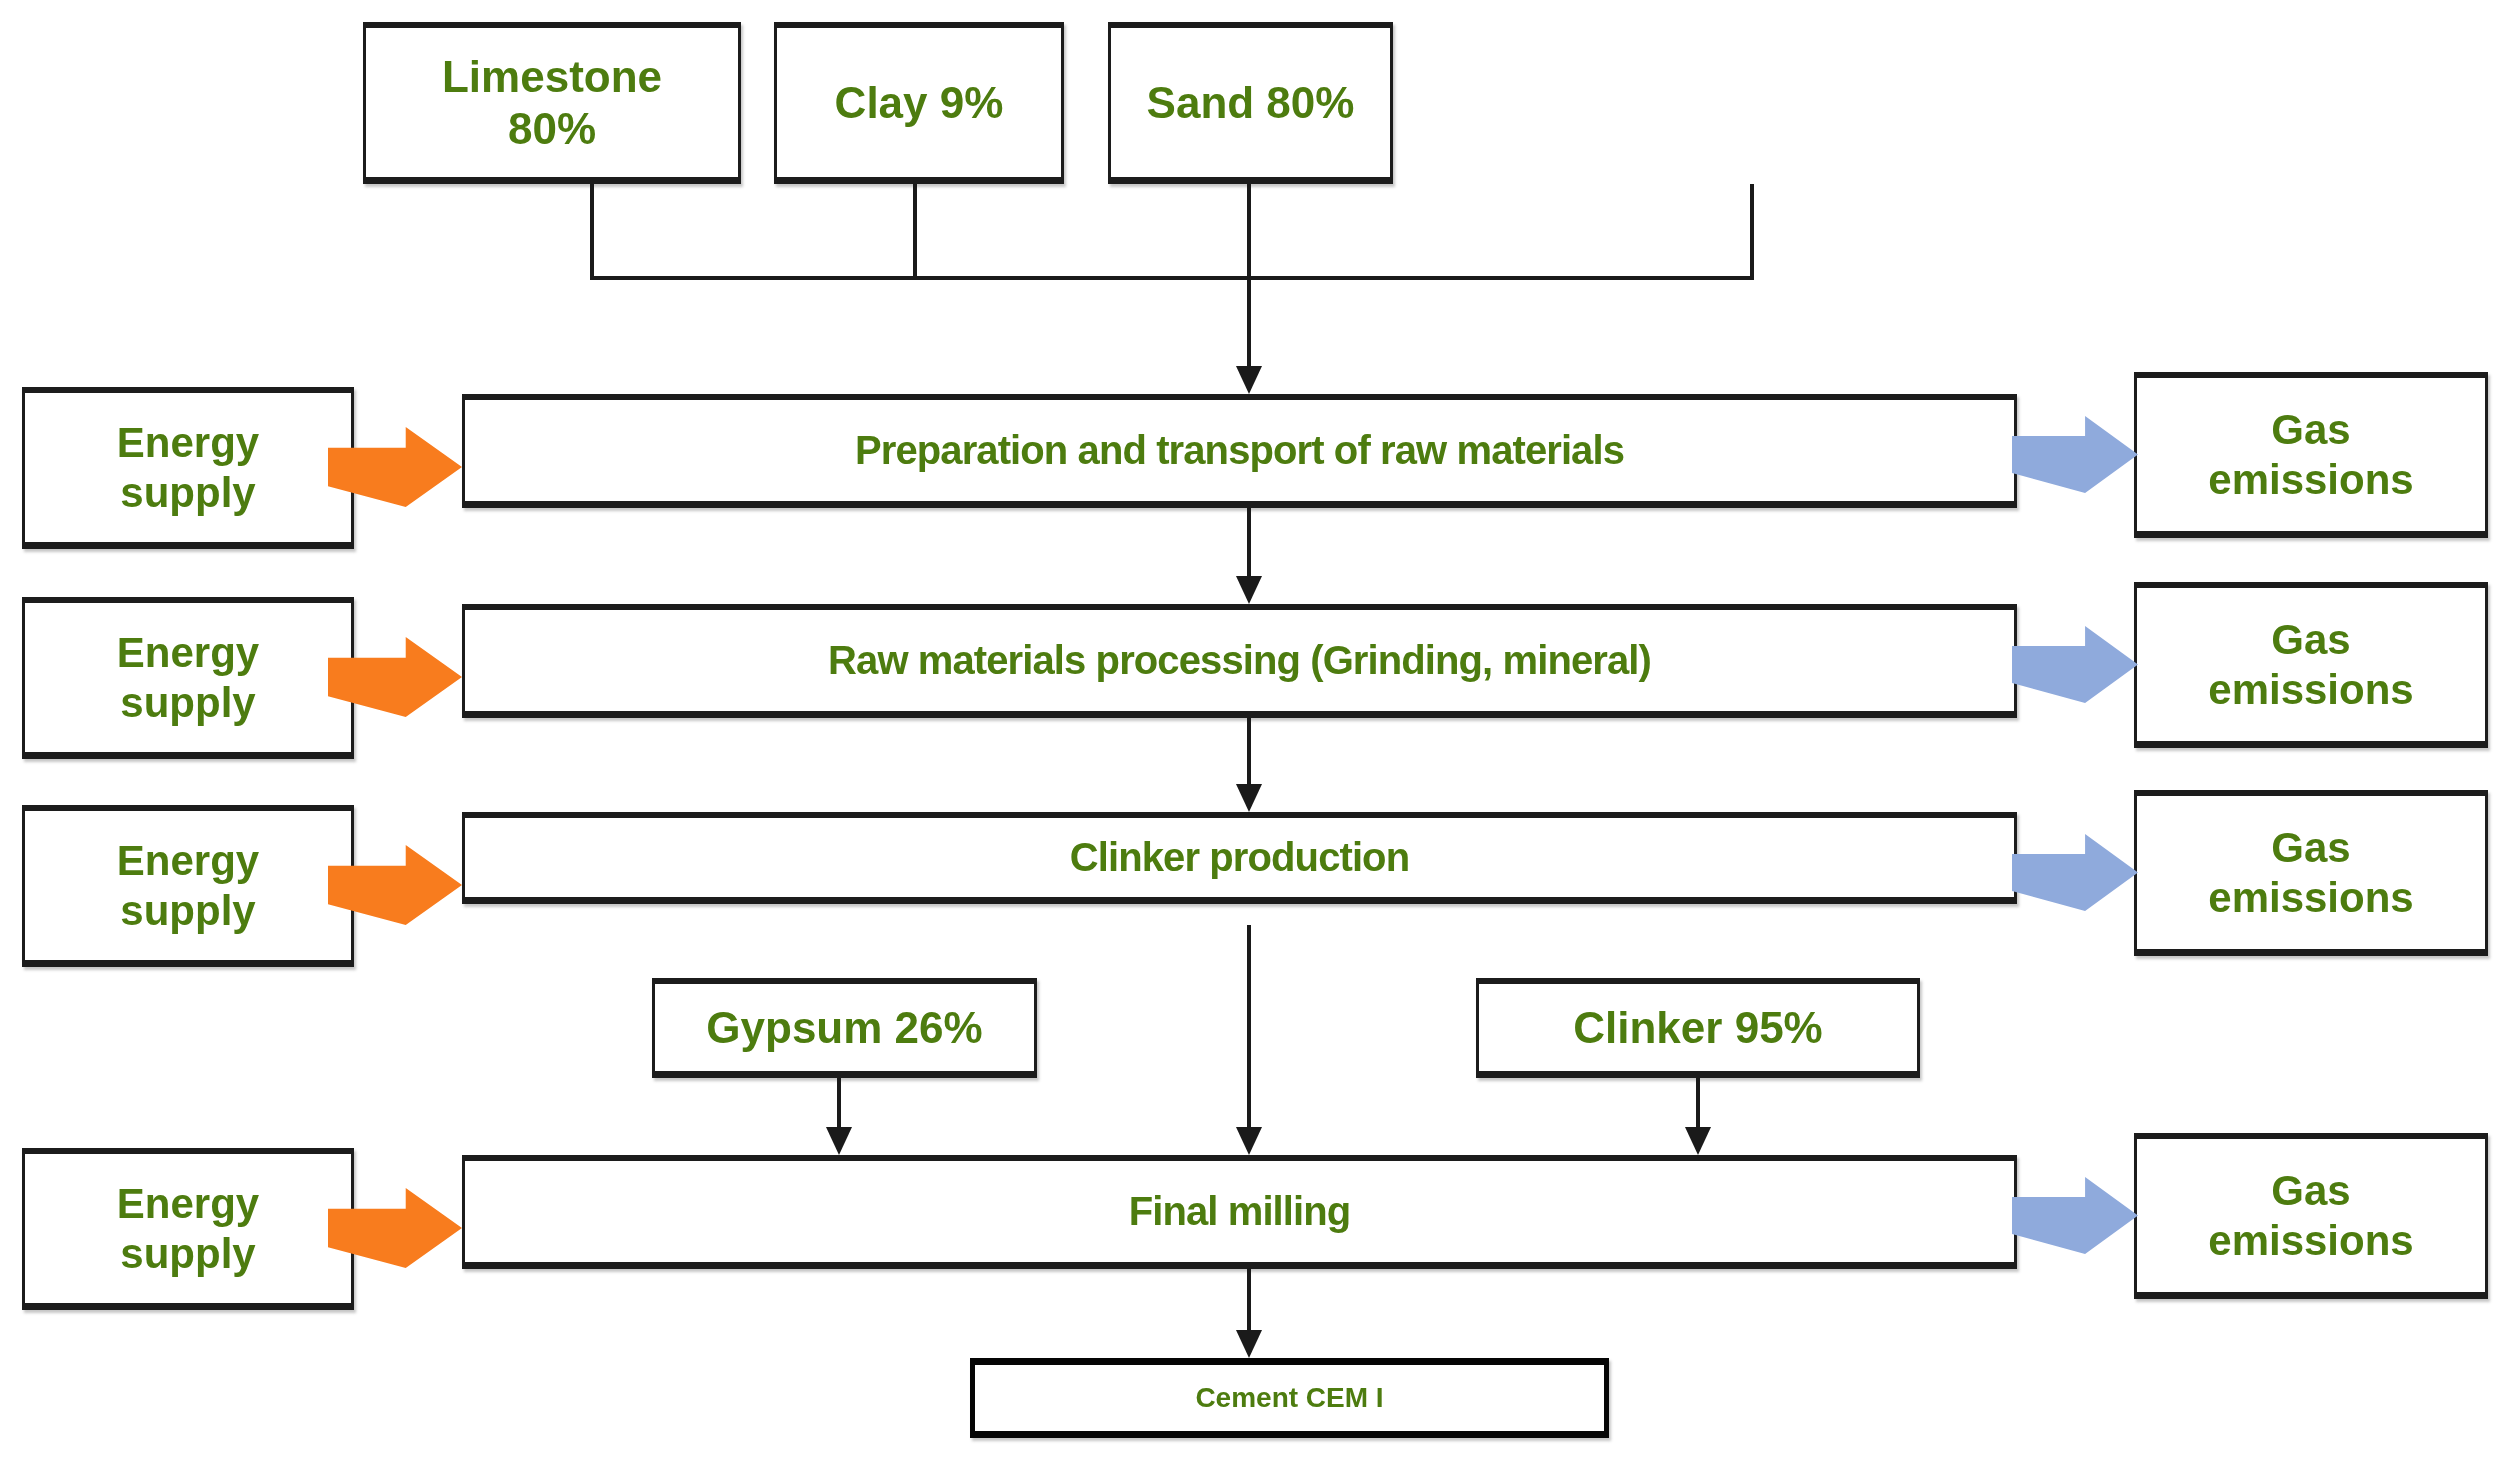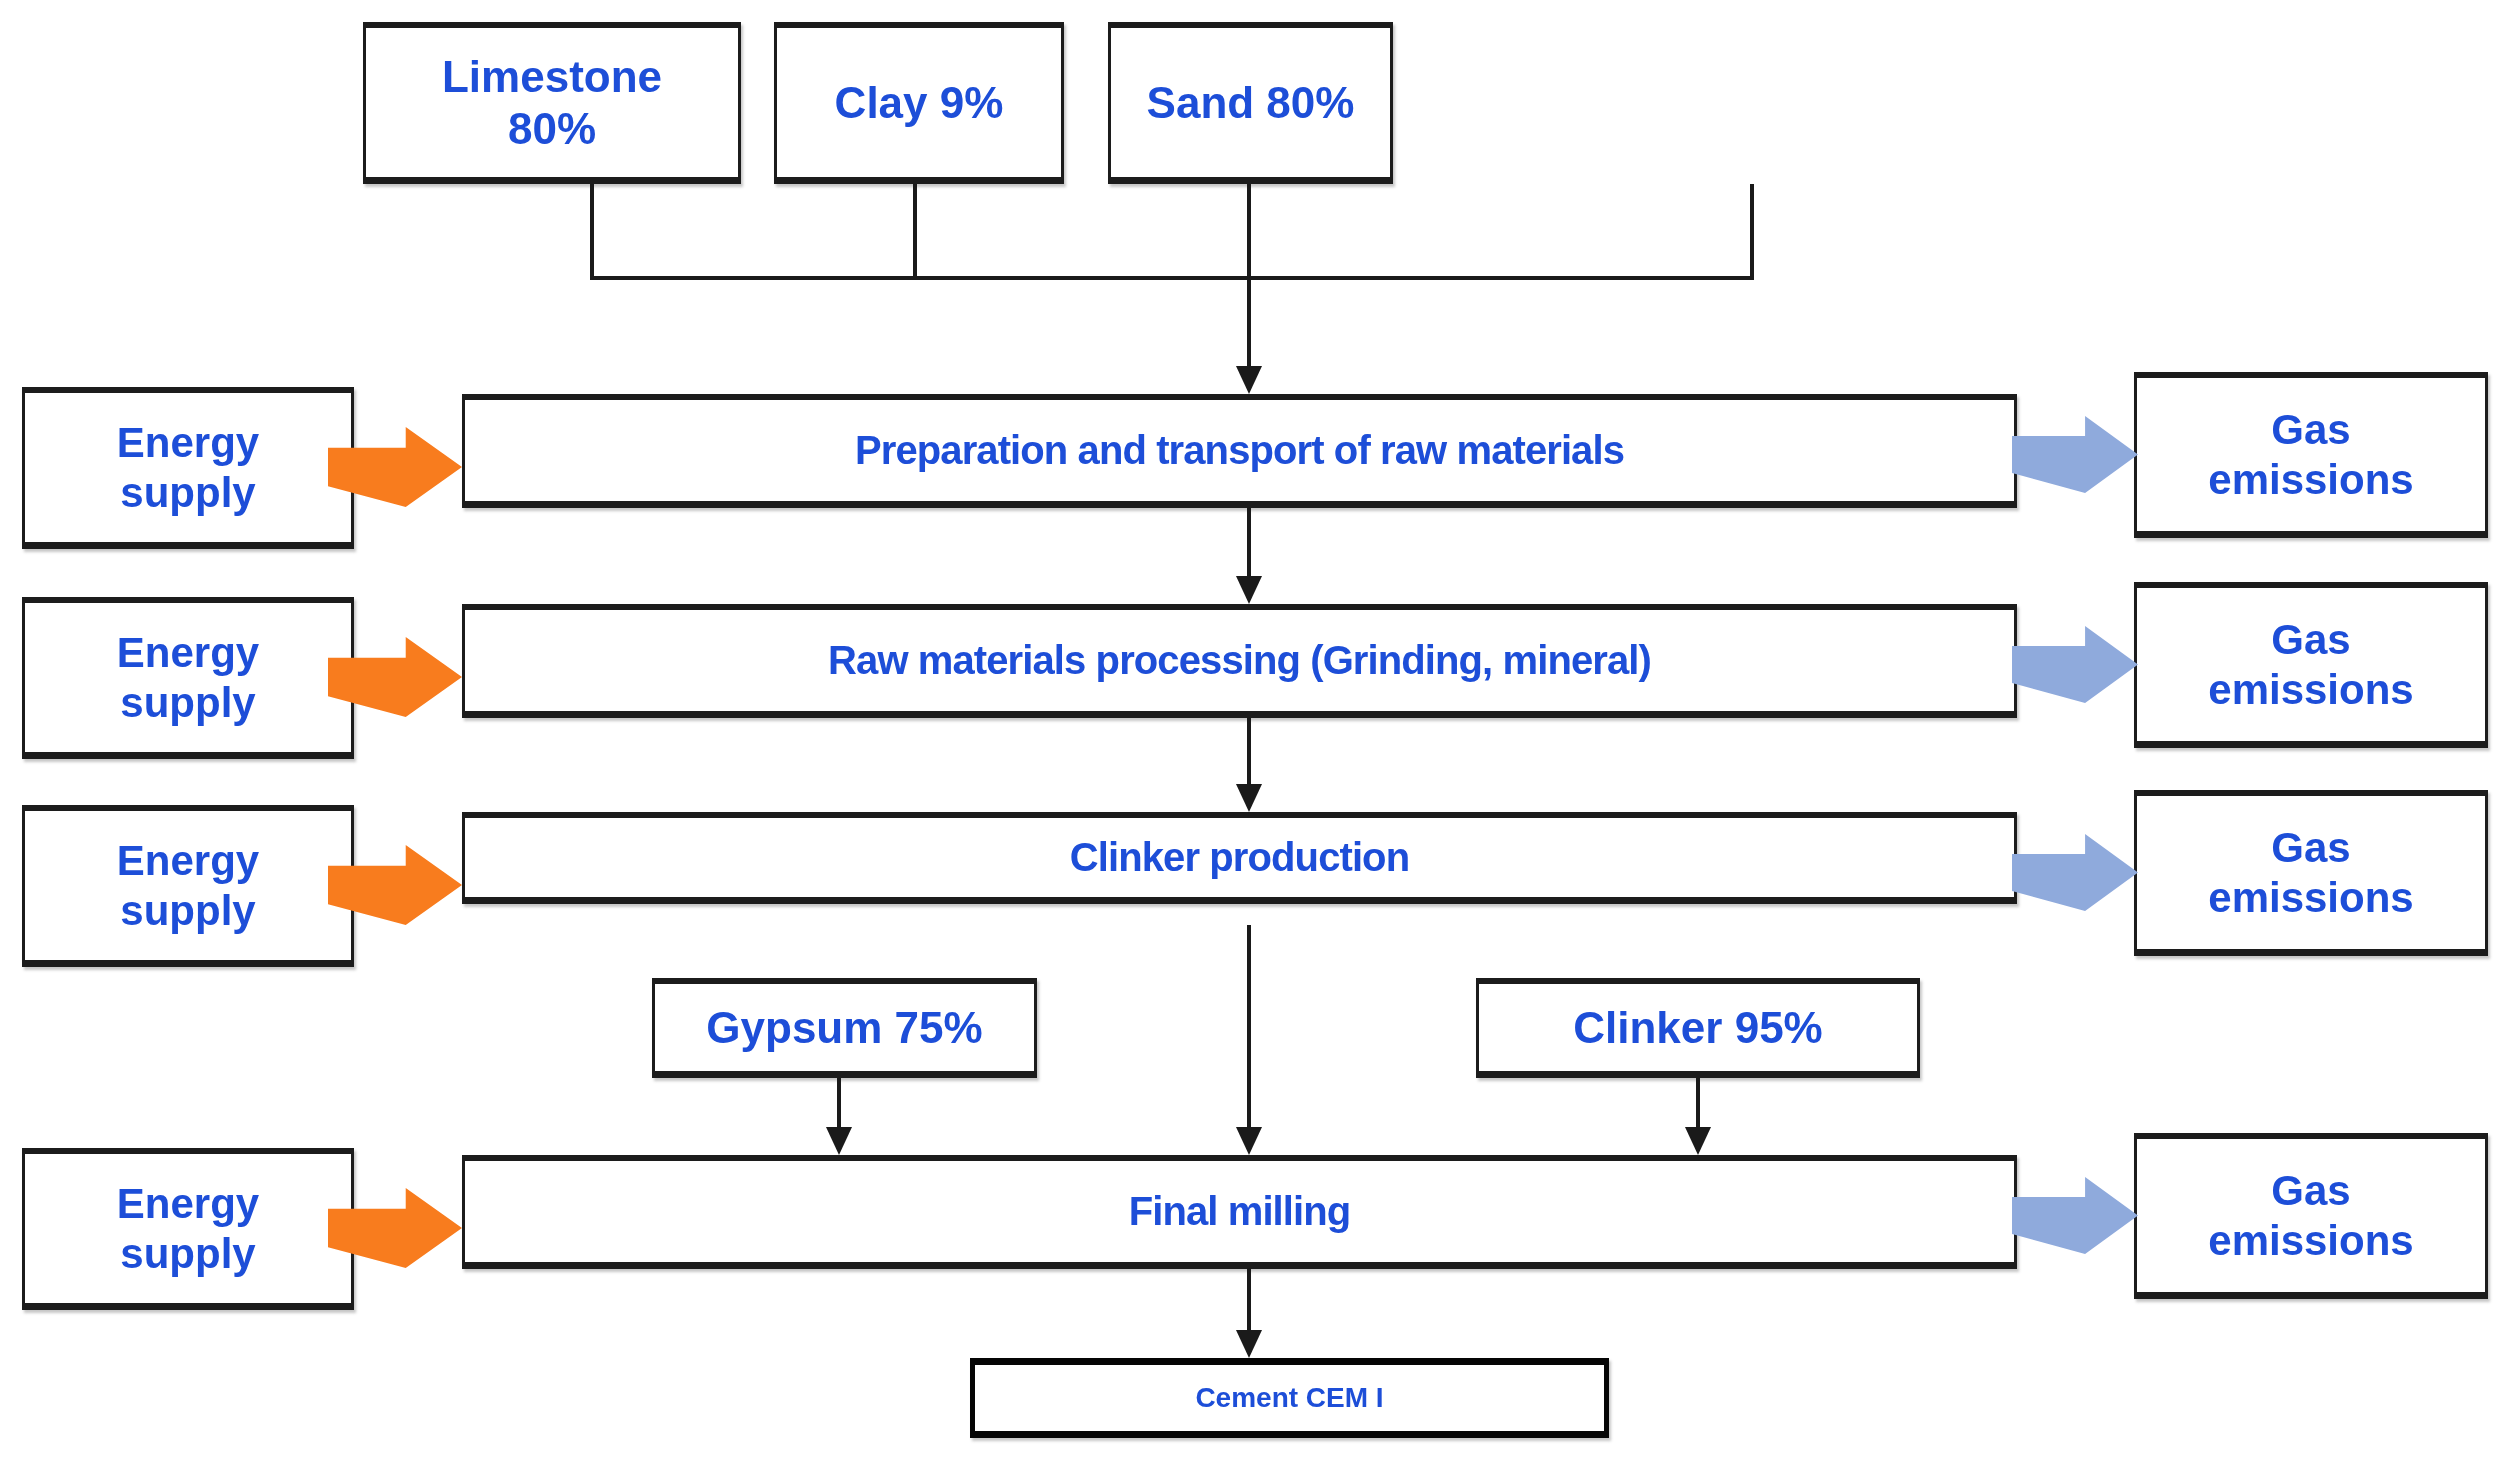--- a/index.html
+++ b/index.html
@@ -1,21 +1,21 @@
 <!DOCTYPE html>
 <html style="--c-energy: #F87C1E; --c-gas: #8FAADC; --c-line: #1A1A1A;font-size:14px"><head>
 <meta charset="utf-8">
 <style>
   html,body{margin:0;padding:0;background:#ffffff;}
   .canvas{
     position:relative;
     width:2512px;height:1477px;
     background:#ffffff;
     font-family:"Liberation Sans","DejaVu Sans",sans-serif;
-    color:#1d4ed8;
+    color:#4d7c0f;
     overflow:hidden;
   }
   .box{
     position:absolute;
     background:#ffffff;
     border:3.5px solid #1c1c1c;
     border-top-width:6.1px;
     border-bottom-width:7px;
     box-shadow:1.7px 2.6px 2.6px rgba(130,130,130,.45);
     display:flex;align-items:center;justify-content:center;
@@ -79,21 +79,21 @@
 
   <div class="vline" style="left:1247px;top:717px;height:70px;"></div>
   <div class="head-down" style="left:1236px;top:784px;"></div>
 
   <div class="vline" style="left:1247px;top:925px;height:205px;"></div>
   <div class="head-down" style="left:1236px;top:1127px;"></div>
 
   <div class="vline" style="left:1247px;top:1268px;height:66px;"></div>
   <div class="head-down" style="left:1236px;top:1330px;"></div>
 
-  <div class="box add-box" style="left:652px;top:978px;width:385px;height:100px;">Gypsum 75%</div>
+  <div class="box add-box" style="left:652px;top:978px;width:385px;height:100px;">Gypsum 26%</div>
   <div class="vline" style="left:837px;top:1078px;height:52px;"></div>
   <div class="head-down" style="left:826px;top:1127px;"></div>
 
   <div class="box add-box" style="left:1476px;top:978px;width:444px;height:100px;">Clinker 95%</div>
   <div class="vline" style="left:1696px;top:1078px;height:52px;"></div>
   <div class="head-down" style="left:1685px;top:1127px;"></div>
 
   <div class="box product-box" style="left:925px;top:1358px;width:639px;height:80px;">Cement CEM I</div>
 
   <div class="box side-box" style="left:22px;top:387px;width:332px;height:162px;">Energy

